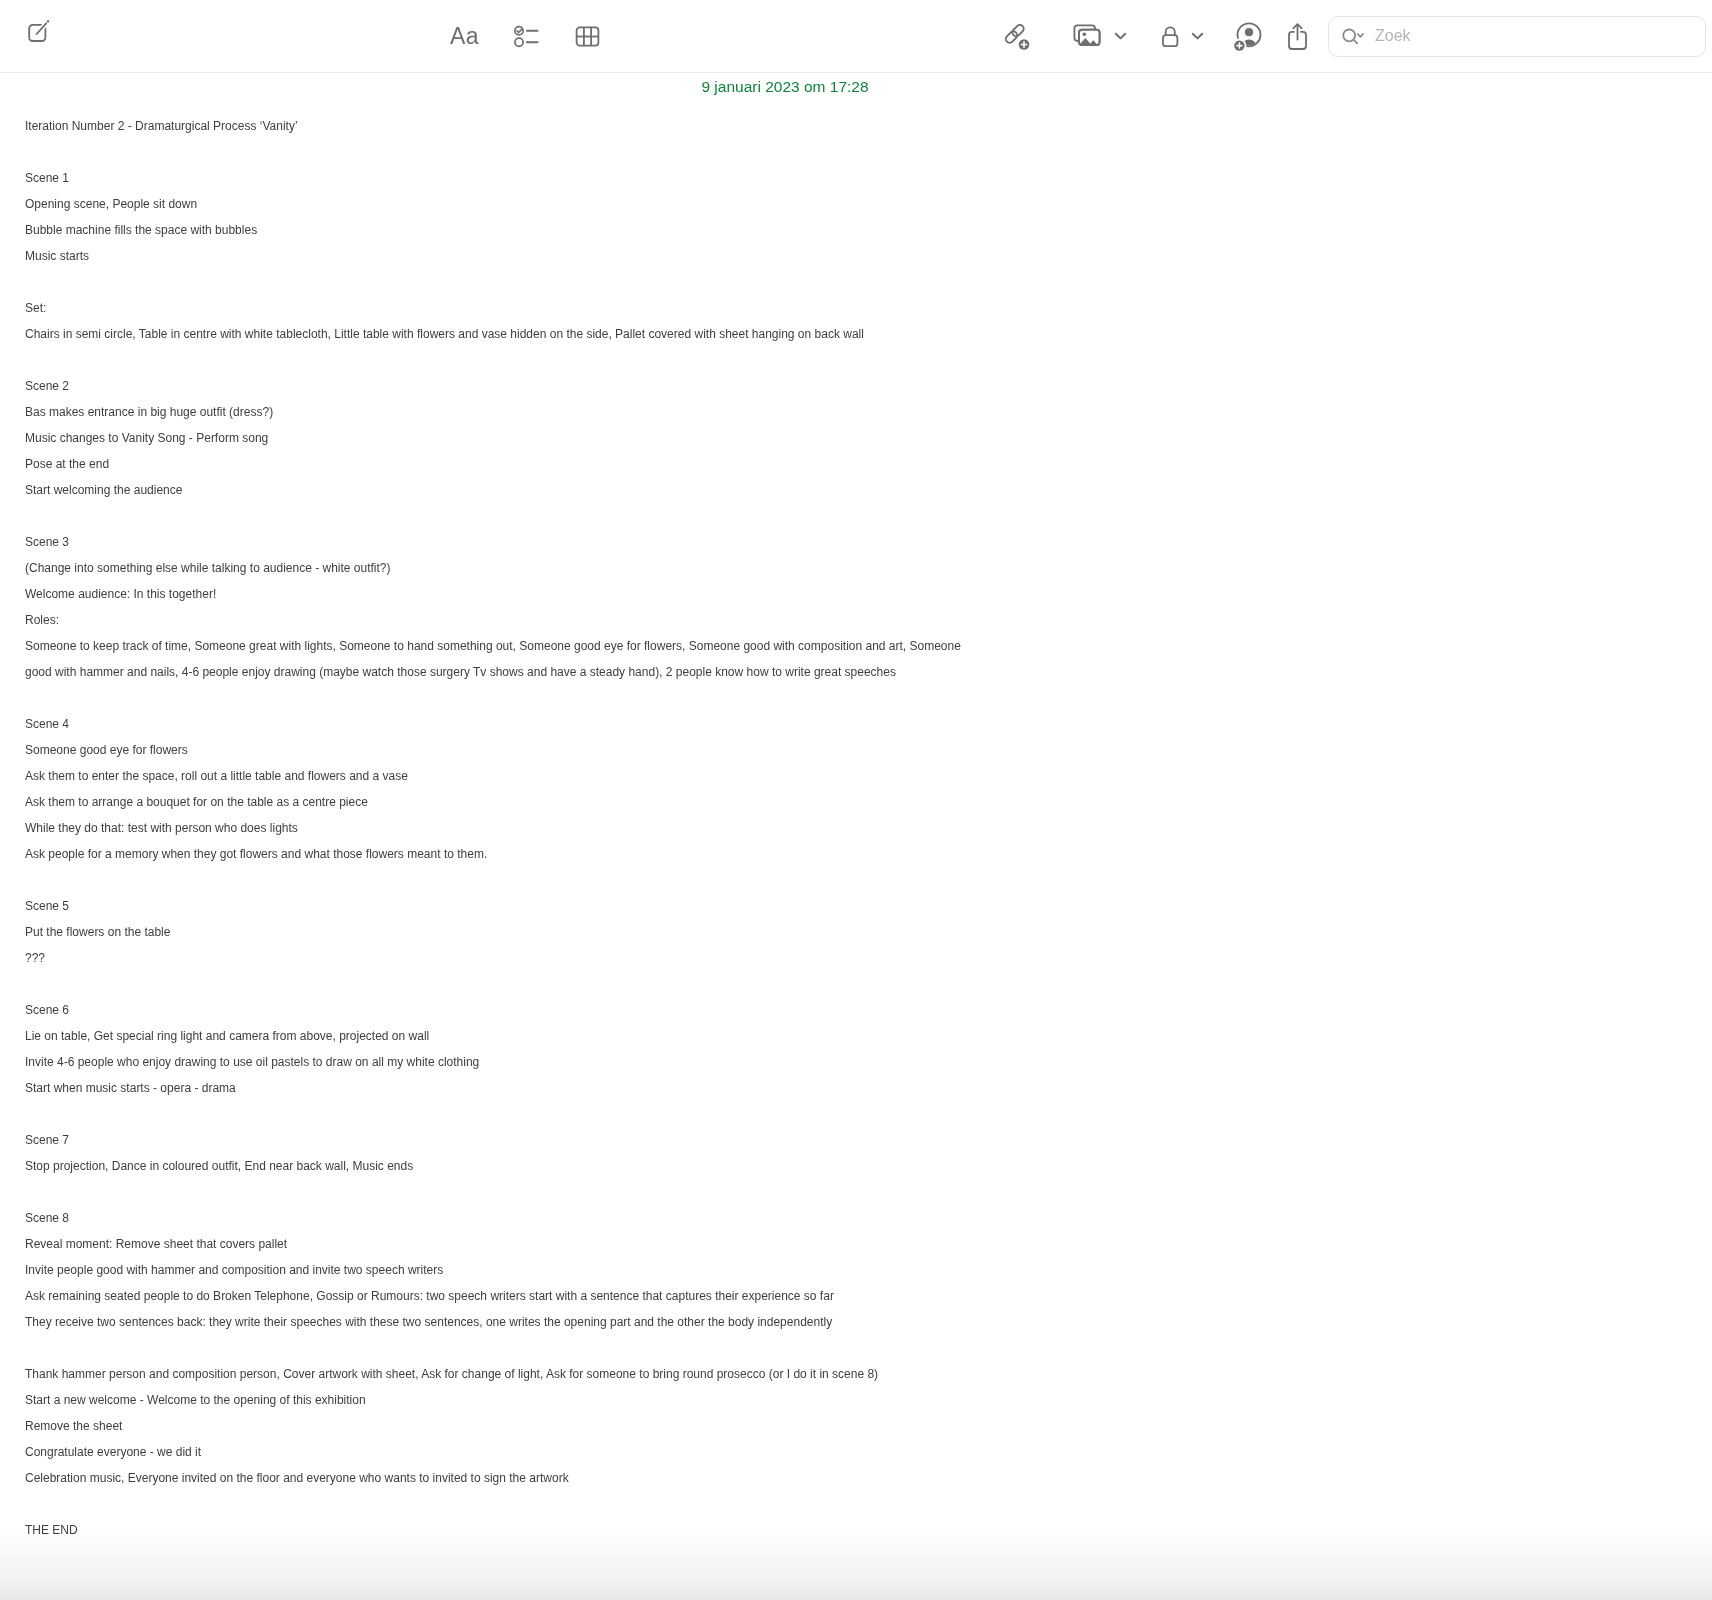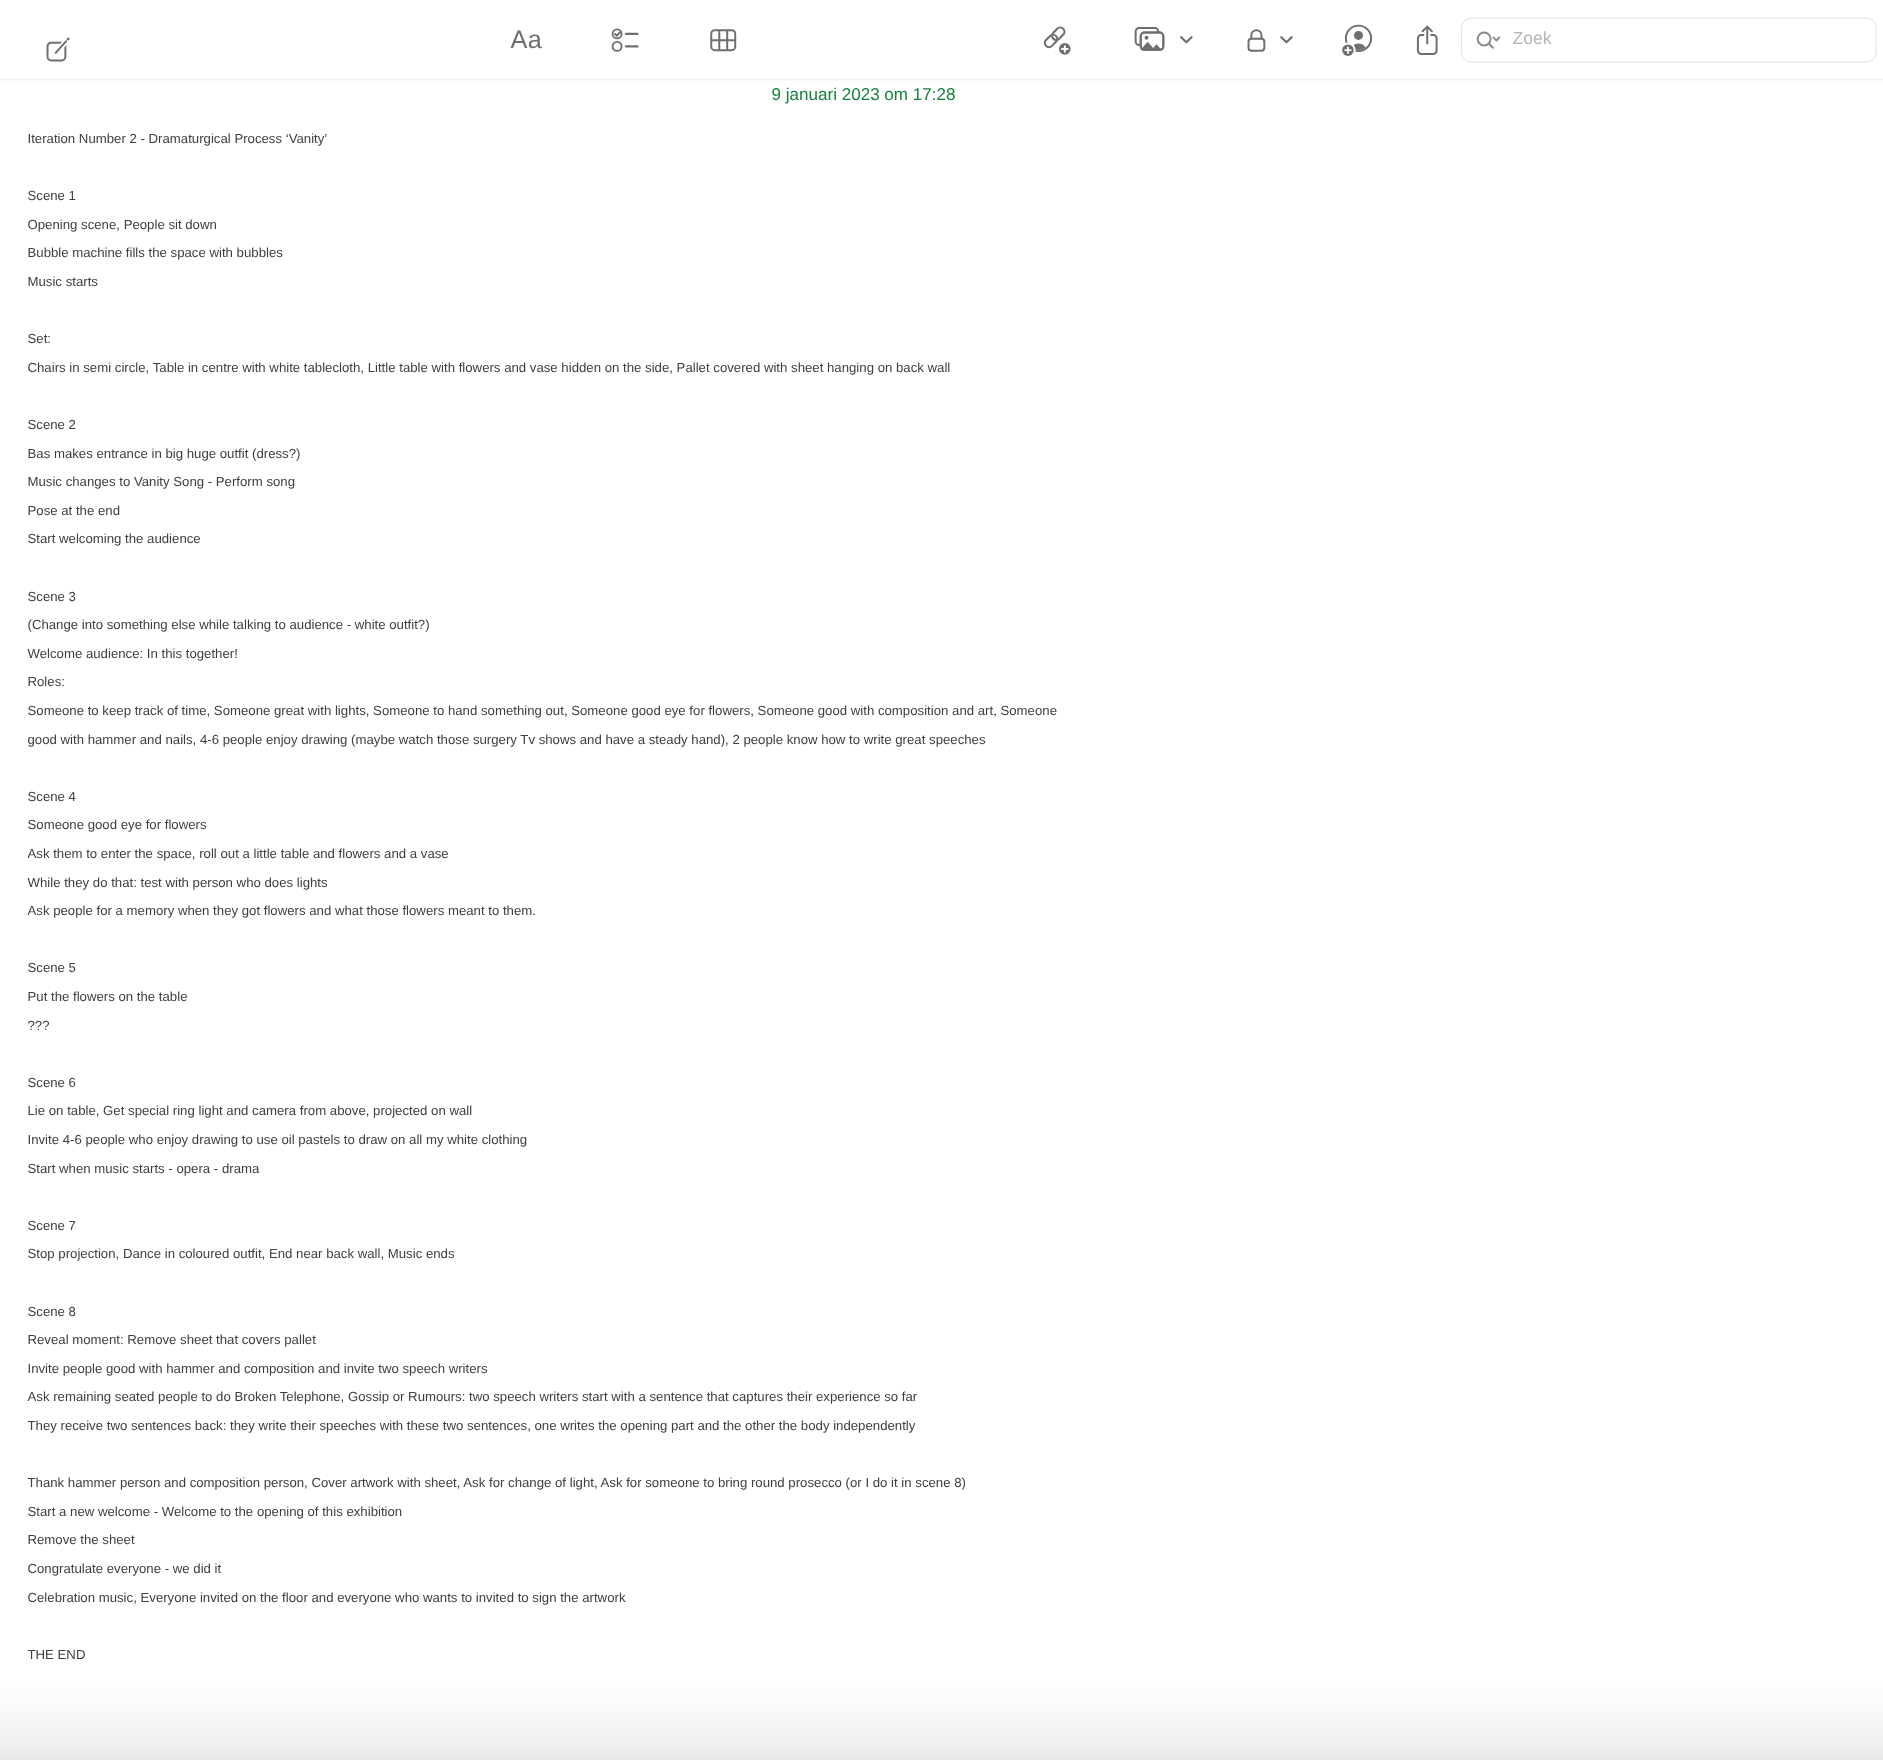--- a/index.html
+++ b/index.html
@@ -4,21 +4,21 @@
 <style>
   html,body{margin:0;padding:0}
   body{
     width:1712px;height:1600px;position:relative;overflow:hidden;
     background:#ffffff;
     font-family:"Liberation Sans","DejaVu Sans",sans-serif;
     -webkit-font-smoothing:antialiased;
   }
   
   .toolbar{position:relative;height:72px;background:#fff;border-bottom:1px solid #ebebeb}
-  .tbtn{background:none;border:none;padding:0;margin:16px;cursor:pointer;
+  .tbtn{background:none;border:none;padding:0;margin:2px;cursor:pointer;
         display:flex;align-items:center;justify-content:center;line-height:0}
   .compose{position:absolute;left:24px;top:16px}
   .format-group{position:absolute;left:448px;top:0;height:72px;display:flex;align-items:center;gap:30px}
   .aa-label{font-size:23px;color:#6e6e6e;line-height:1;letter-spacing:.5px}
   .right-group{position:absolute;right:6px;top:0;height:72px;display:flex;align-items:center}
   .grp{display:flex;align-items:center;gap:9px}
   .mr36{margin-right:36px}.mr30{margin-right:30px}.mr26{margin-right:26px}.mr18{margin-right:18px}
   
   .search-field{width:378px;height:41px;box-sizing:border-box;background:#fff;
     border:1px solid #e5e5e7;border-radius:10px;display:flex;align-items:center;
@@ -203,20 +203,21 @@
       <div class="line">Scene 3</div>
       <div class="line">(Change into something else while talking to audience - white outfit?)</div>
       <div class="line">Welcome audience: In this together!</div>
       <div class="line">Roles:</div>
       <div class="line">Someone to keep track of time, Someone great with lights, Someone to hand something out, Someone good eye for flowers, Someone good with composition and art, Someone</div>
       <div class="line">good with hammer and nails, 4-6 people enjoy drawing (maybe watch those surgery Tv shows and have a steady hand), 2 people know how to write great speeches</div>
       <div class="line"></div>
       <div class="line">Scene 4</div>
       <div class="line">Someone good eye for flowers</div>
       <div class="line">Ask them to enter the space, roll out a little table and flowers and a vase</div>
+      <div class="line">Ask them to arrange a bouquet for on the table as a centre piece</div>
       <div class="line">While they do that: test with person who does lights</div>
       <div class="line">Ask people for a memory when they got flowers and what those flowers meant to them.</div>
       <div class="line"></div>
       <div class="line">Scene 5</div>
       <div class="line">Put the flowers on the table</div>
       <div class="line">???</div>
       <div class="line"></div>
       <div class="line">Scene 6</div>
       <div class="line">Lie on table, Get special ring light and camera from above, projected on wall</div>
       <div class="line">Invite 4-6 people who enjoy drawing to use oil pastels to draw on all my white clothing</div>

